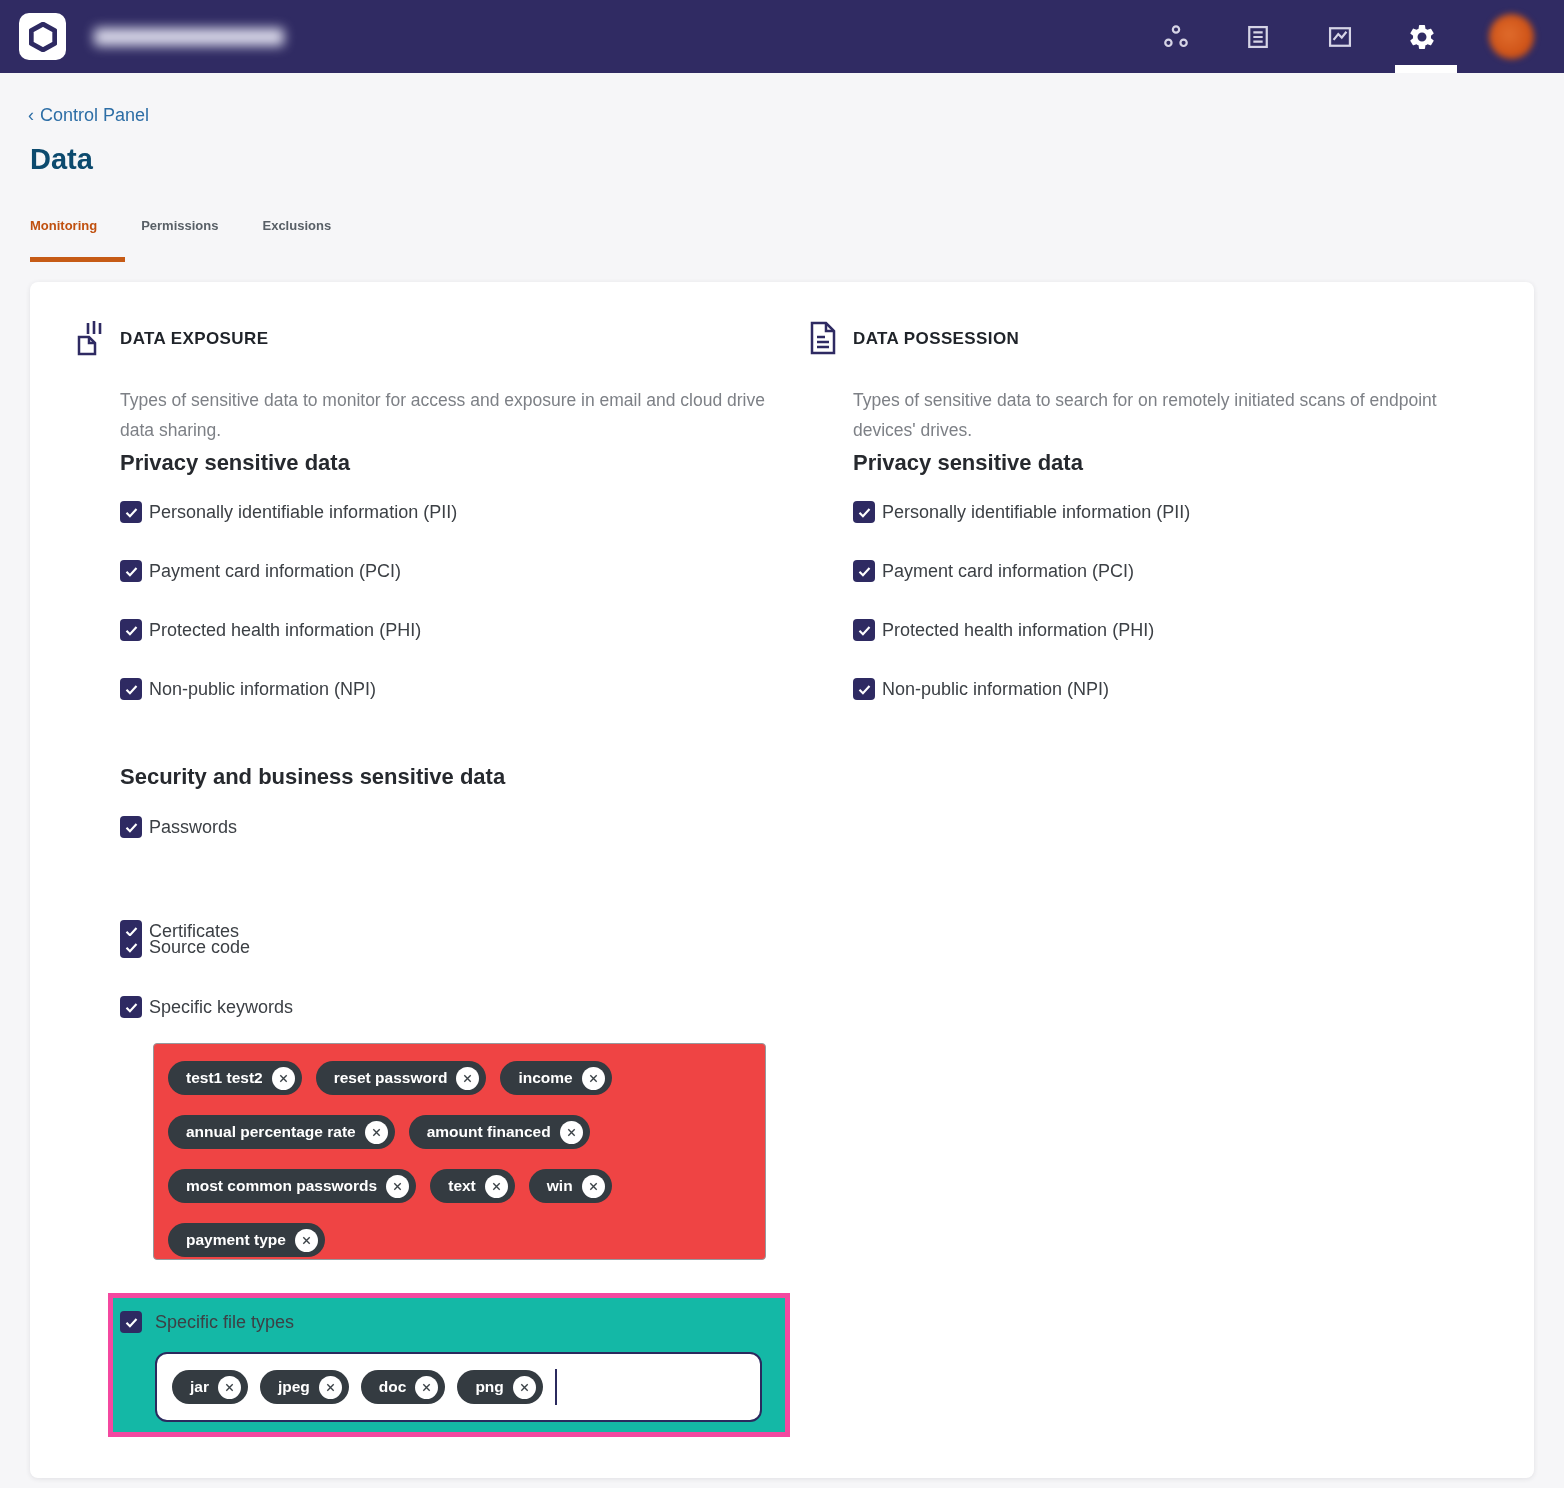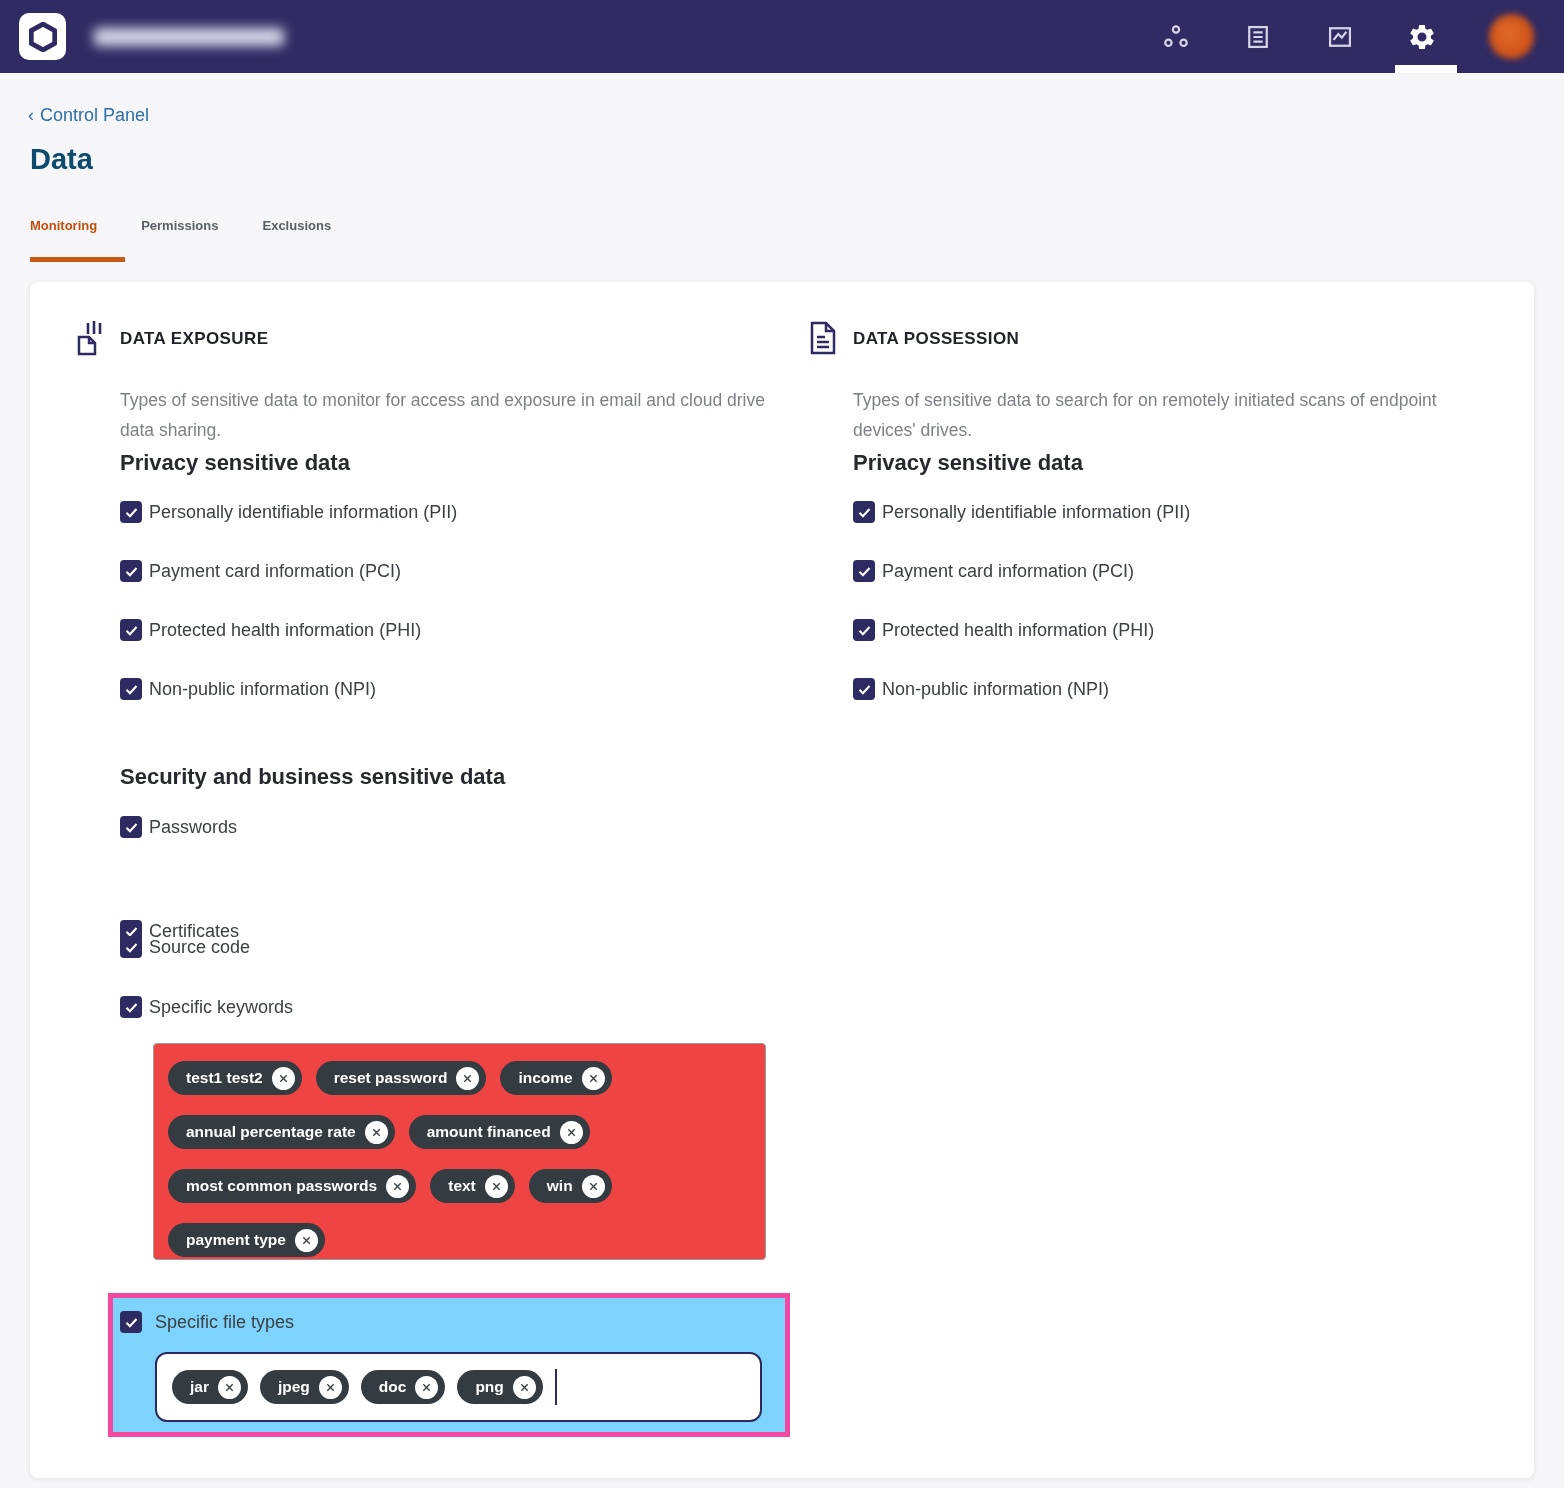--- a/index.html
+++ b/index.html
@@ -116,21 +116,21 @@
     padding:0 7px 0 18px; color:#fff; font-size:15.5px; font-weight:600;
   }
   .chip-x {
     width:23px; height:23px; border-radius:50%; background:#ffffff;
     display:flex; align-items:center; justify-content:center; cursor:pointer;
   }
 
   
   .ft-wrap {
     position:absolute; left:78px; top:1011px; width:682px; height:144px;
-    border:5px solid #f448a0; background:#7dd3fc;
+    border:5px solid #f448a0; background:#14b8a6;
   }
   .ft-row {
     position:absolute; left:7px; top:13px;
     display:flex; align-items:center; gap:13px; cursor:pointer;
   }
   .ft-input {
     position:absolute; left:42px; top:54px; width:607px; height:70px;
     border:2px solid #2b2a5e; border-radius:12px; background:#fff;
     display:flex; align-items:center; gap:12px; padding:0 15px; cursor:text;
   }

